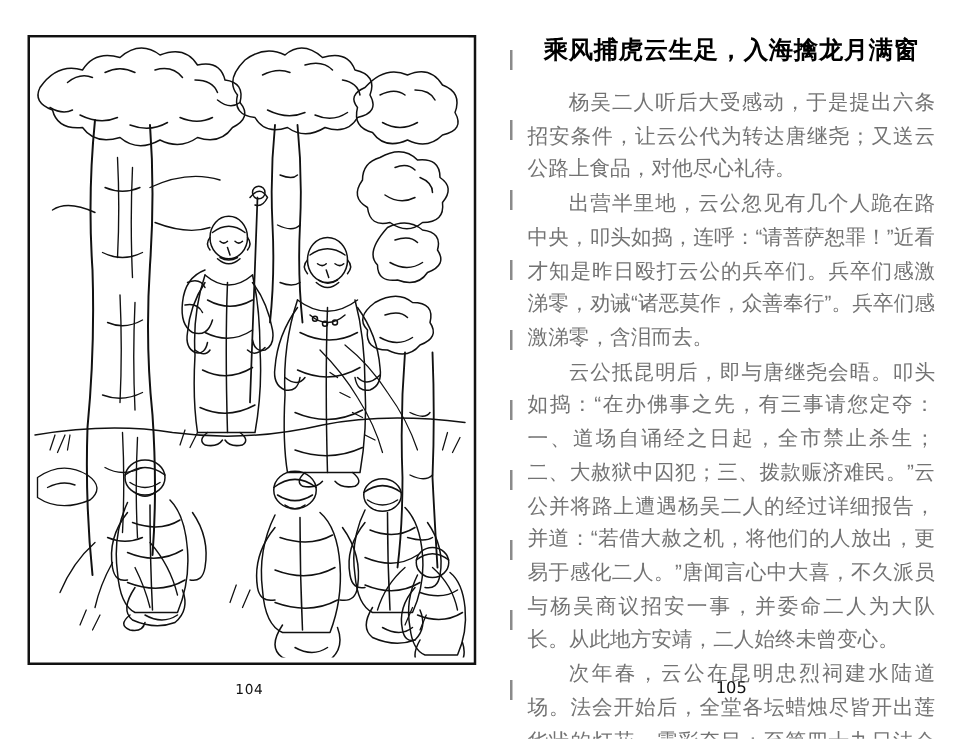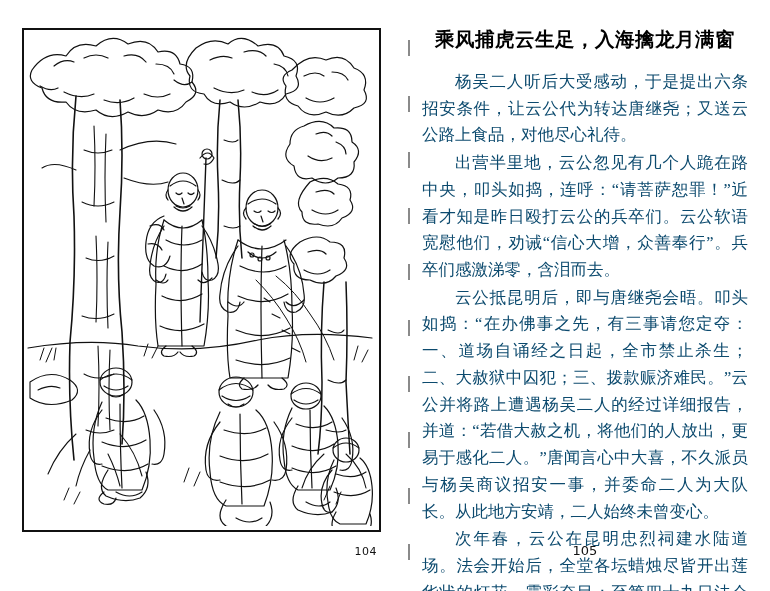--- a/index.html
+++ b/index.html
@@ -36,21 +36,21 @@
     background: #fff;
     overflow: hidden;
   }
   .illustration-frame svg {
     display: block;
   }
   .folio {
     position: absolute;
     bottom: 33px;
     width: 355px;
-    text-align: right;
+    text-align: center;
     font-size: 11px;
     color: #111;
     letter-spacing: .5px;
     font-family: "DejaVu Sans", "Liberation Sans", sans-serif;
   }
   
   .gutter {
     position: absolute;
     left: 408px;
     top: 0;
@@ -83,22 +83,22 @@
     margin: 0 0 16px 0;
     white-space: nowrap;
   }
   .body-text p {
     margin: 0 0 1px 0;
     font-size: 16.5px;
     line-height: 1.62;
     text-align: justify;
     text-justify: inter-ideograph;
     text-indent: 2em;
-    color: #0c4a6e;
-    font-family: Liberation Serif, serif;
+    color: #737373;
+    font-family: Liberation Sans, sans-serif;
   }
   .folio-right {
     position: absolute;
     bottom: 33px;
     left: 0;
     width: 370px;
     text-align: center;
     font-size: 13px;
     color: #111;
   }
@@ -299,20 +299,20 @@
     <i style="top:376px"></i>
       <i style="top:432px"></i>
       <i style="top:488px"></i>
     <i style="top:544px"></i>
   </div>
 
   <div class="page-right">
     <h1 class="chapter-title">乘风捕虎云生足，入海擒龙月满窗</h1>
     <div class="body-text">
       <p>杨吴二人听后大受感动，于是提出六条招安条件，让云公代为转达唐继尧；又送云公路上食品，对他尽心礼待。</p>
-      <p>出营半里地，云公忽见有几个人跪在路中央，叩头如捣，连呼：“请菩萨恕罪！”近看才知是昨日殴打云公的兵卒们。云公软语宽慰他们，劝诫“信心大增，众善奉行”。兵卒们感激涕零，含泪而去。</p>
+      <p>出营半里地，云公忽见有几个人跪在路中央，叩头如捣，连呼：“请菩萨恕罪！”近看才知是昨日殴打云公的兵卒们。兵卒们感激涕零，劝诫“诸恶莫作，众善奉行”。兵卒们感激涕零，含泪而去。</p>
       <p>云公抵昆明后，即与唐继尧会晤。叩头如捣：“在办佛事之先，有三事请您定夺：一、道场自诵经之日起，全市禁止杀生；二、大赦狱中囚犯；三、拨款赈济难民。”云公并将路上遭遇杨吴二人的经过详细报告，并道：“若借大赦之机，将他们的人放出，更易于感化二人。”唐闻言心中大喜，不久派员与杨吴商议招安一事，并委命二人为大队长。从此地方安靖，二人始终未曾变心。</p>
       <p>次年春，云公在昆明忠烈祠建水陆道场。法会开始后，全堂各坛蜡烛尽皆开出莲华状的灯花，霞彩夺目；至第四十九日法会圆满送圣之时，空中现出幢幡宝盖、飘漾云中，全城人睹此瑞应，罗拜于地，信心大增。</p>
     </div>
     <div class="folio-right">105</div>
   </div>
 
 </div>
 
 </body></html>

